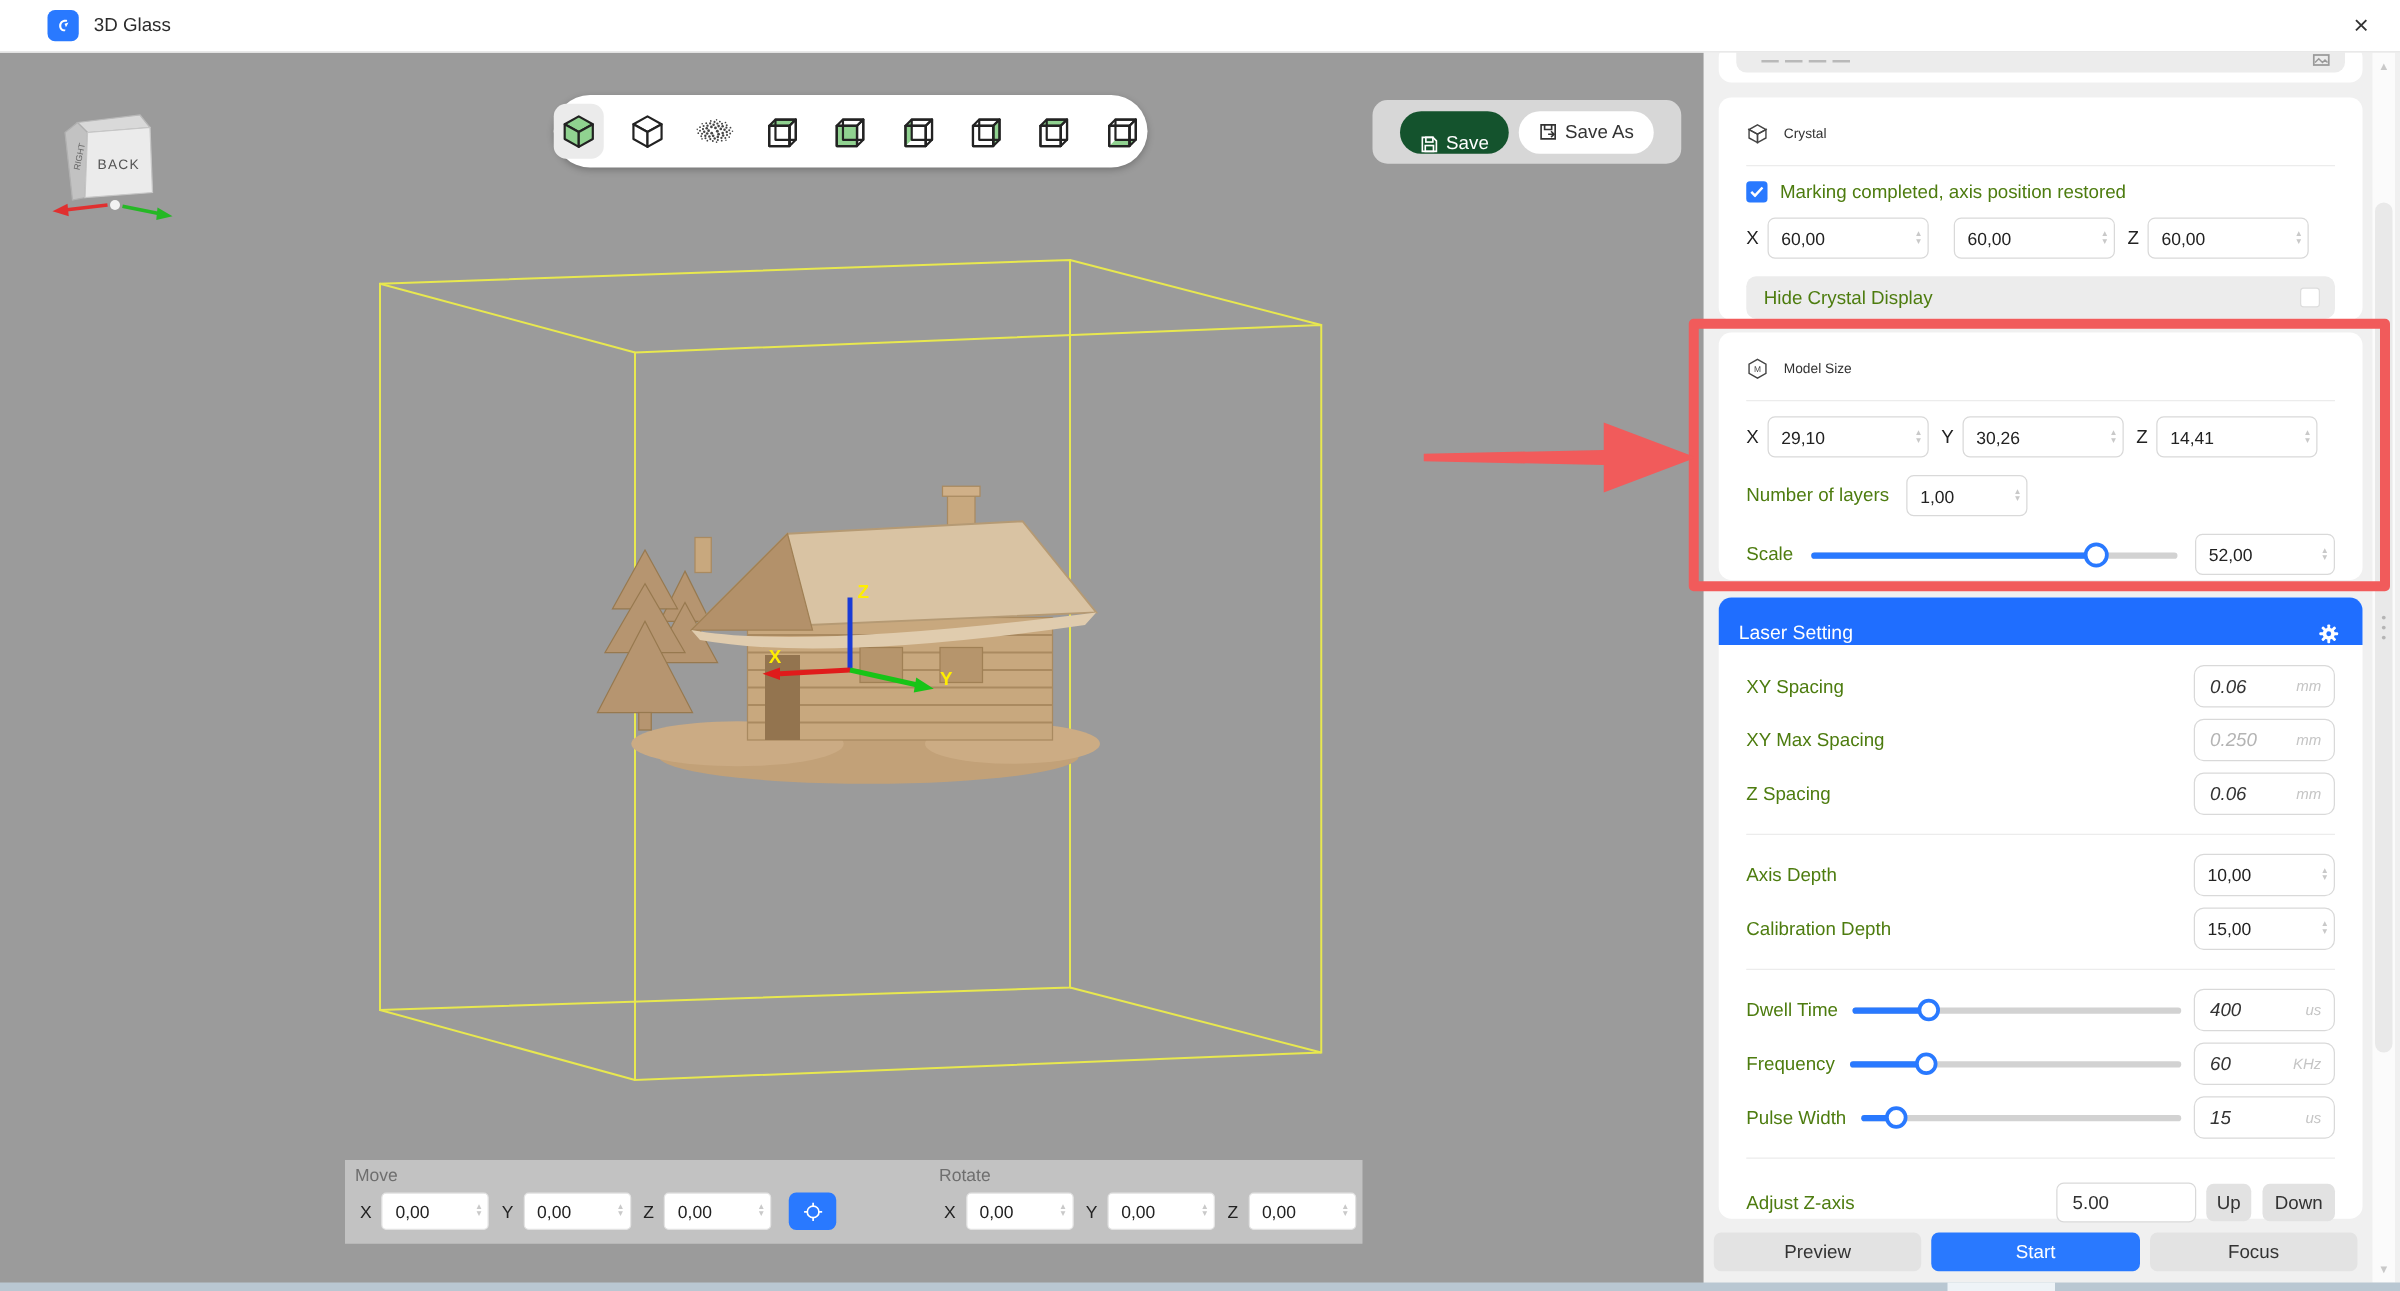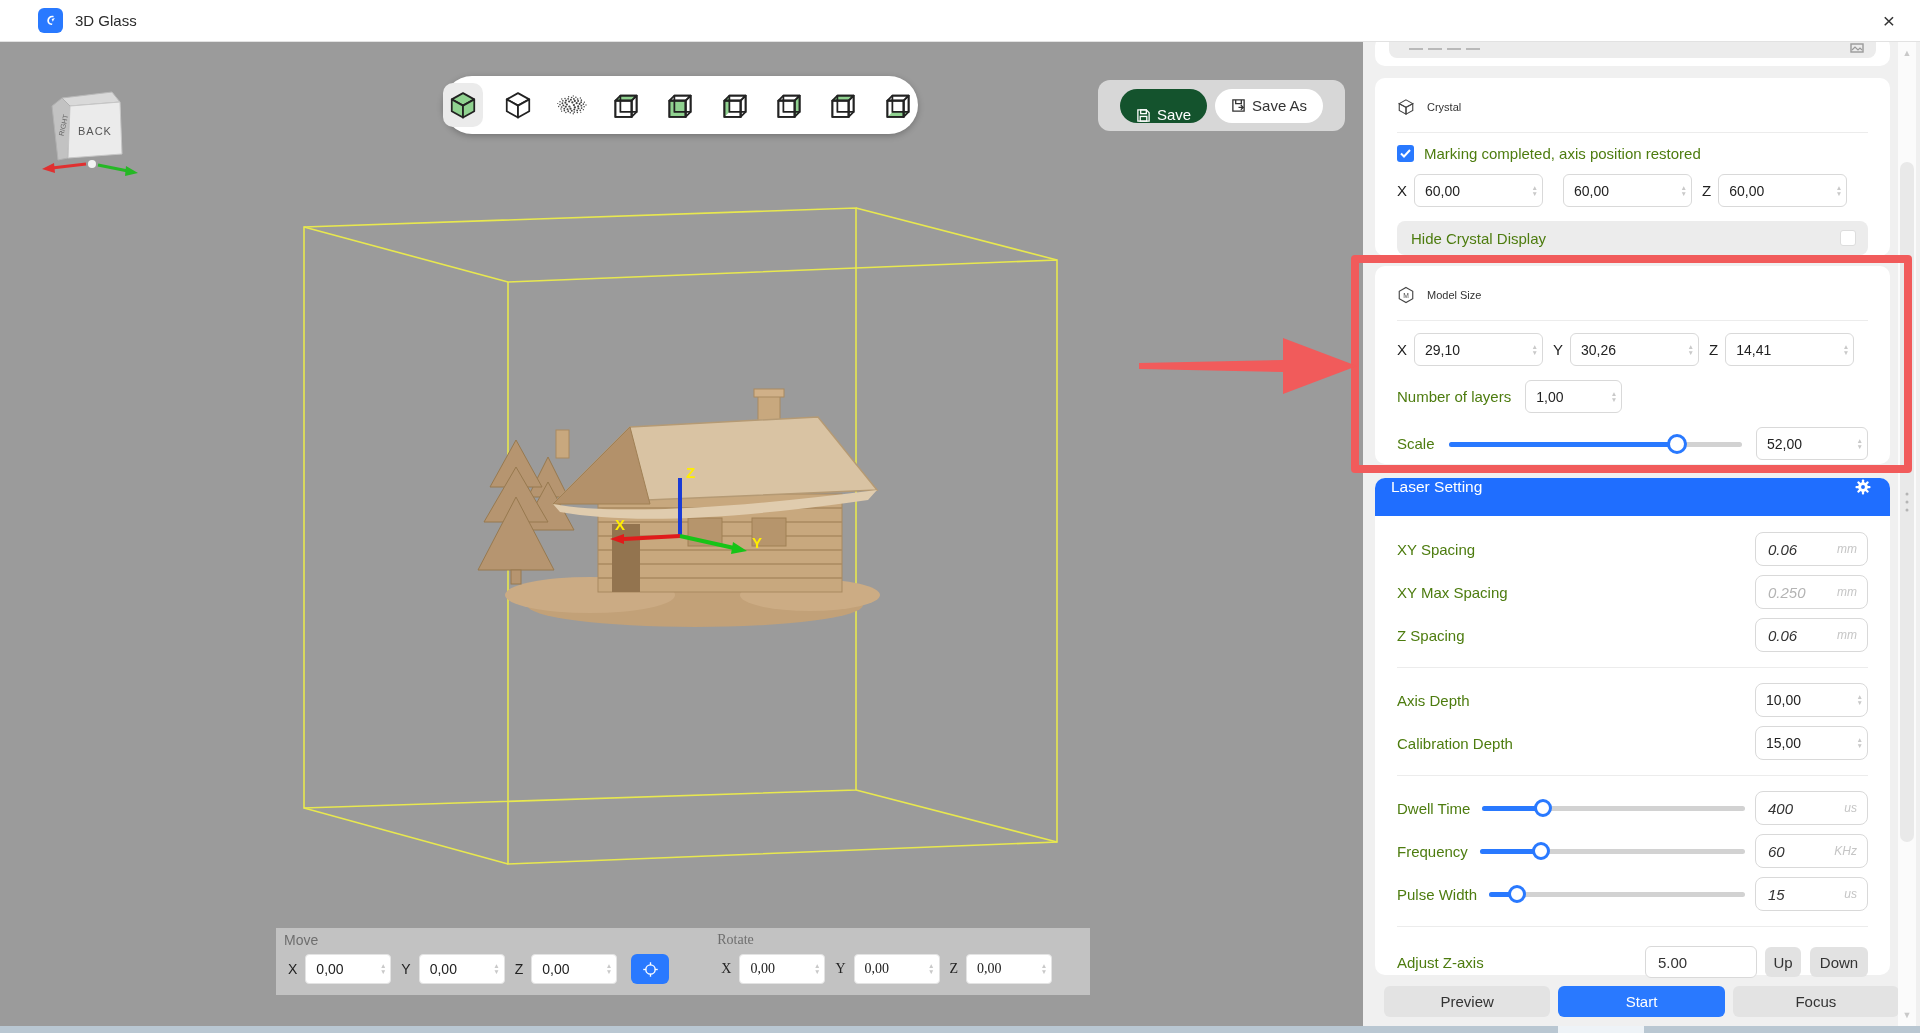--- a/index.html
+++ b/index.html
@@ -33,21 +33,21 @@
     justify-content:center; gap:8px; }
   .pill-btn { height:34px; border-radius:17px; display:flex; align-items:center;
     gap:6px; padding:0 16px; font-size:15px; cursor:pointer; }
   .pill-btn.primary { background:#14532d; color:#fff;align-items:flex-end; }
   .pill-btn.plain { background:#ffffff; color:#333; }
 
   
   .transform-bar { position:absolute; left:276px; top:886px; width:814px; height:67px;
     background:rgba(225,225,225,.55); display:flex; padding:4px 10px 0 8px; }
   .t-group { display:flex; flex-direction:column; }
-  .t-group.rotate { margin-left:48px;font-family:Liberation Serif, serif; }
+  .t-group.rotate { margin-left:82px; }
   .t-label { font-size:14px; color:#6e6e6e; height:22px; }
   .t-row { display:flex; align-items:center; gap:6px; }
   .axis-letter { font-size:14px; color:#222; margin:0 2px 0 4px; }
   .spin { background:#fff; border:1px solid #e3e3e3; border-radius:4px; height:30px;
     display:flex; align-items:center; justify-content:space-between; padding:0 4px 0 10px; }
   .spin .spin-val { font-size:14px; color:#222; }
   .spin-arrows { display:flex; flex-direction:column; align-items:center;
     font-size:6.5px; color:#c9c9c9; line-height:6px; cursor:pointer; }
   .t-row .spin { width:86px; }
   .target-btn { width:38px; height:30px; background:#2979ff; border-radius:6px;
@@ -86,21 +86,21 @@
   .layers-row .spin { width:97px; height:33px; border-color:#d9d9d9; border-radius:6px; margin-left:14px;text-align:right; }
   .slider-wrap { flex:1; height:20px; position:relative; margin:0 14px 0 14px; }
   .slider-track { position:absolute; left:0; right:0; top:8px; height:5px; border-radius:3px; background:#d2d2d2; }
   .slider-fill { position:absolute; left:0; top:8px; height:5px; border-radius:3px; background:#2979ff; }
   .slider-thumb { position:absolute; top:1px; width:18px; height:18px; border-radius:50%;
     background:#fff; border:3px solid #2979ff; cursor:pointer; }
   .scale-row .spin { width:112px; height:33px; border-color:#d9d9d9; border-radius:6px; }
 
   .laser-card { top:436px; height:497px; }
   .laser-head { height:38px; background:#1f6eff; border-radius:10px 10px 0 0;
-    display:flex; align-items:flex-start; justify-content:space-between; padding:0 18px 0 16px; }
+    display:flex; align-items:flex-end; justify-content:space-between; padding:0 18px 0 16px; }
   .laser-title { color:#fff; font-size:15.5px; }
   .laser-body { padding:10px 22px 0 22px; }
   .laser-row { display:flex; align-items:center; height:40px; margin:3px 0; }
   .laser-row .panel-label { white-space:nowrap; }
   .unit-input { width:113px; height:34px; border:1px solid #d9d9d9; border-radius:8px;
     margin-left:auto; display:flex; align-items:center; justify-content:space-between;
     padding:0 10px 0 12px; background:#fff;font-style:italic; }
   .unit-input .val { font-size:15px; color:#333; }
   .unit-input.disabled .val { color:#b4b4b4; }
   .unit-input .unit { font-size:12px; color:#c5c5c5; }
@@ -108,21 +108,21 @@
   .laser-row .slider-wrap { margin:0 10px 0 12px; }
   .adjust-row { display:flex; align-items:center; height:46px; margin-top:4px; }
   .adjust-input { width:112px; height:32px; border:1px solid #d9d9d9; border-radius:6px;
     background:#fff; display:flex; align-items:center; padding-left:12px; font-size:15px;
     color:#333; margin-left:auto; }
   .small-btn { height:30px; border-radius:6px; background:#e2e2e2; color:#333;
     font-size:15px; display:flex; align-items:center; justify-content:center; cursor:pointer; }
   .btn-up { width:36px; margin-left:8px; }
   .btn-down { width:58px; margin-left:9px; }
 
-  .actions { position:absolute; left:21px; top:944px; width:515px; display:flex; gap:8px; }
+  .actions { position:absolute; left:8px; top:944px; width:515px; display:flex; gap:8px; }
   .action-btn { flex:1; height:31px; border-radius:6px; background:#e3e3e3; color:#333;
     font-size:15px; display:flex; align-items:center; justify-content:center; cursor:pointer; }
   .action-btn.primary { background:#2979ff; color:#fff; }
 
   
   .pscroll { position:absolute; right:4px; top:0; width:18px; height:984px; background:#fbfbfb; }
   .pscroll .arr { position:absolute; left:0; width:18px; text-align:center; font-size:9px; color:#c9c9c9; cursor:pointer; }
   .pscroll .arr.up { top:6px; } .pscroll .arr.down { bottom:6px; }
   .pscroll .thumb { position:absolute; left:2px; top:120px; width:14px; height:680px;
     background:#e9e9e9; border-radius:7px; cursor:pointer; }

